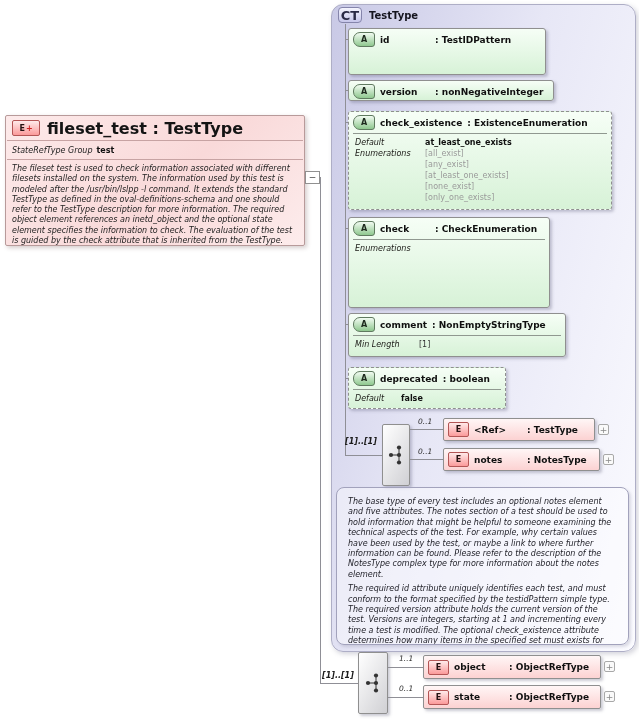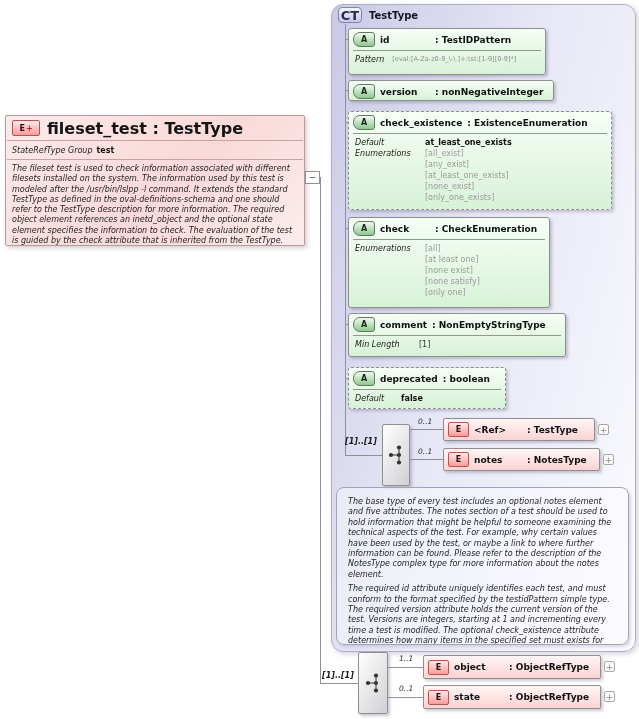--- a/index.html
+++ b/index.html
@@ -101,28 +101,20 @@
   <div class="line" style="left:345px;top:324px;width:8px;height:1px;"></div>
   <div class="line" style="left:345px;top:378px;width:8px;height:1px;"></div>
   <div class="line" style="left:345px;top:455px;width:37px;height:1px;"></div>
 
   <div class="attr-box" style="left:348px;top:28px;width:198px;height:47px;">
     <div class="box-title">
       <span class="icon-a">A</span>
       <span class="name-pad">id</span>
       <span>: TestIDPattern</span>
     </div>
-    <div class="facets">
-      <div class="facet-labels">
-          <span>Pattern</span>
-        </div>
-      <div class="facet-values">
-          <span class="pattern-val">[oval:[A-Za-z0-9_\-\.]+:tst:[1-9][0-9]*]</span>
-        </div>
-    </div>
   </div>
 
   <div class="attr-box" style="left:348px;top:80px;width:206px;height:21px;">
     <div class="box-title">
       <span class="icon-a">A</span>
       <span class="name-pad">version</span>
       <span>: nonNegativeInteger</span>
     </div>
   </div>
 
@@ -150,27 +142,20 @@
 
   <div class="attr-box" style="left:348px;top:217px;width:202px;height:91px;">
     <div class="box-title">
       <span class="icon-a">A</span>
       <span class="name-pad">check</span>
       <span>: CheckEnumeration</span>
     </div>
     <div class="facets">
       <div class="facet-labels" style="width:62px;">
         <span>Enumerations</span>
-      </div>
-      <div class="facet-values">
-        <span>[all]</span>
-        <span>[at least one]</span>
-        <span>[none exist]</span>
-        <span>[none satisfy]</span>
-        <span>[only one]</span>
       </div>
     </div>
   </div>
 
   <div class="attr-box" style="left:348px;top:313px;width:218px;height:44px;">
     <div class="box-title">
       <span class="icon-a">A</span>
       <span>comment</span>
       <span>: NonEmptyStringType</span>
     </div>

